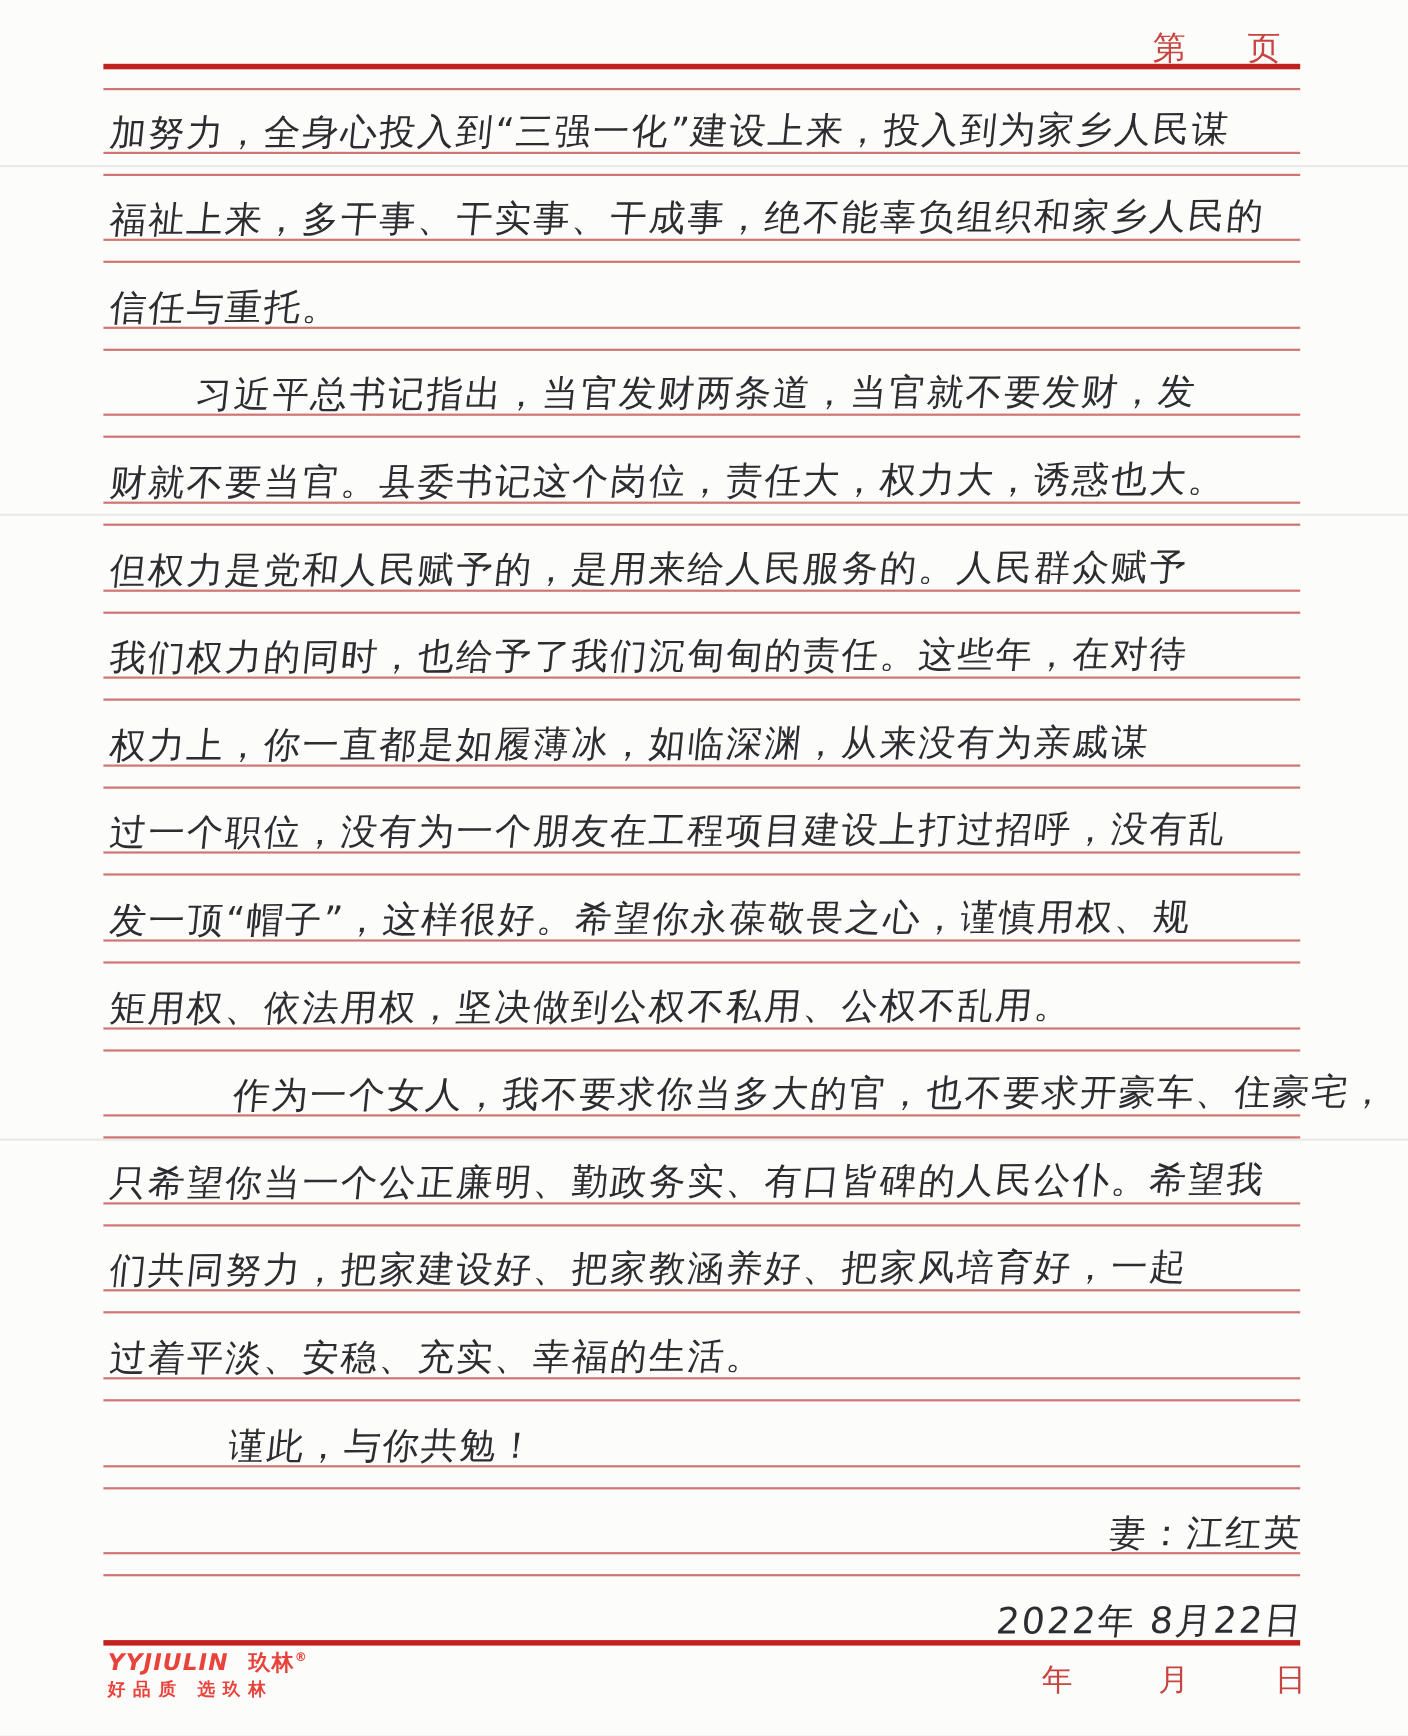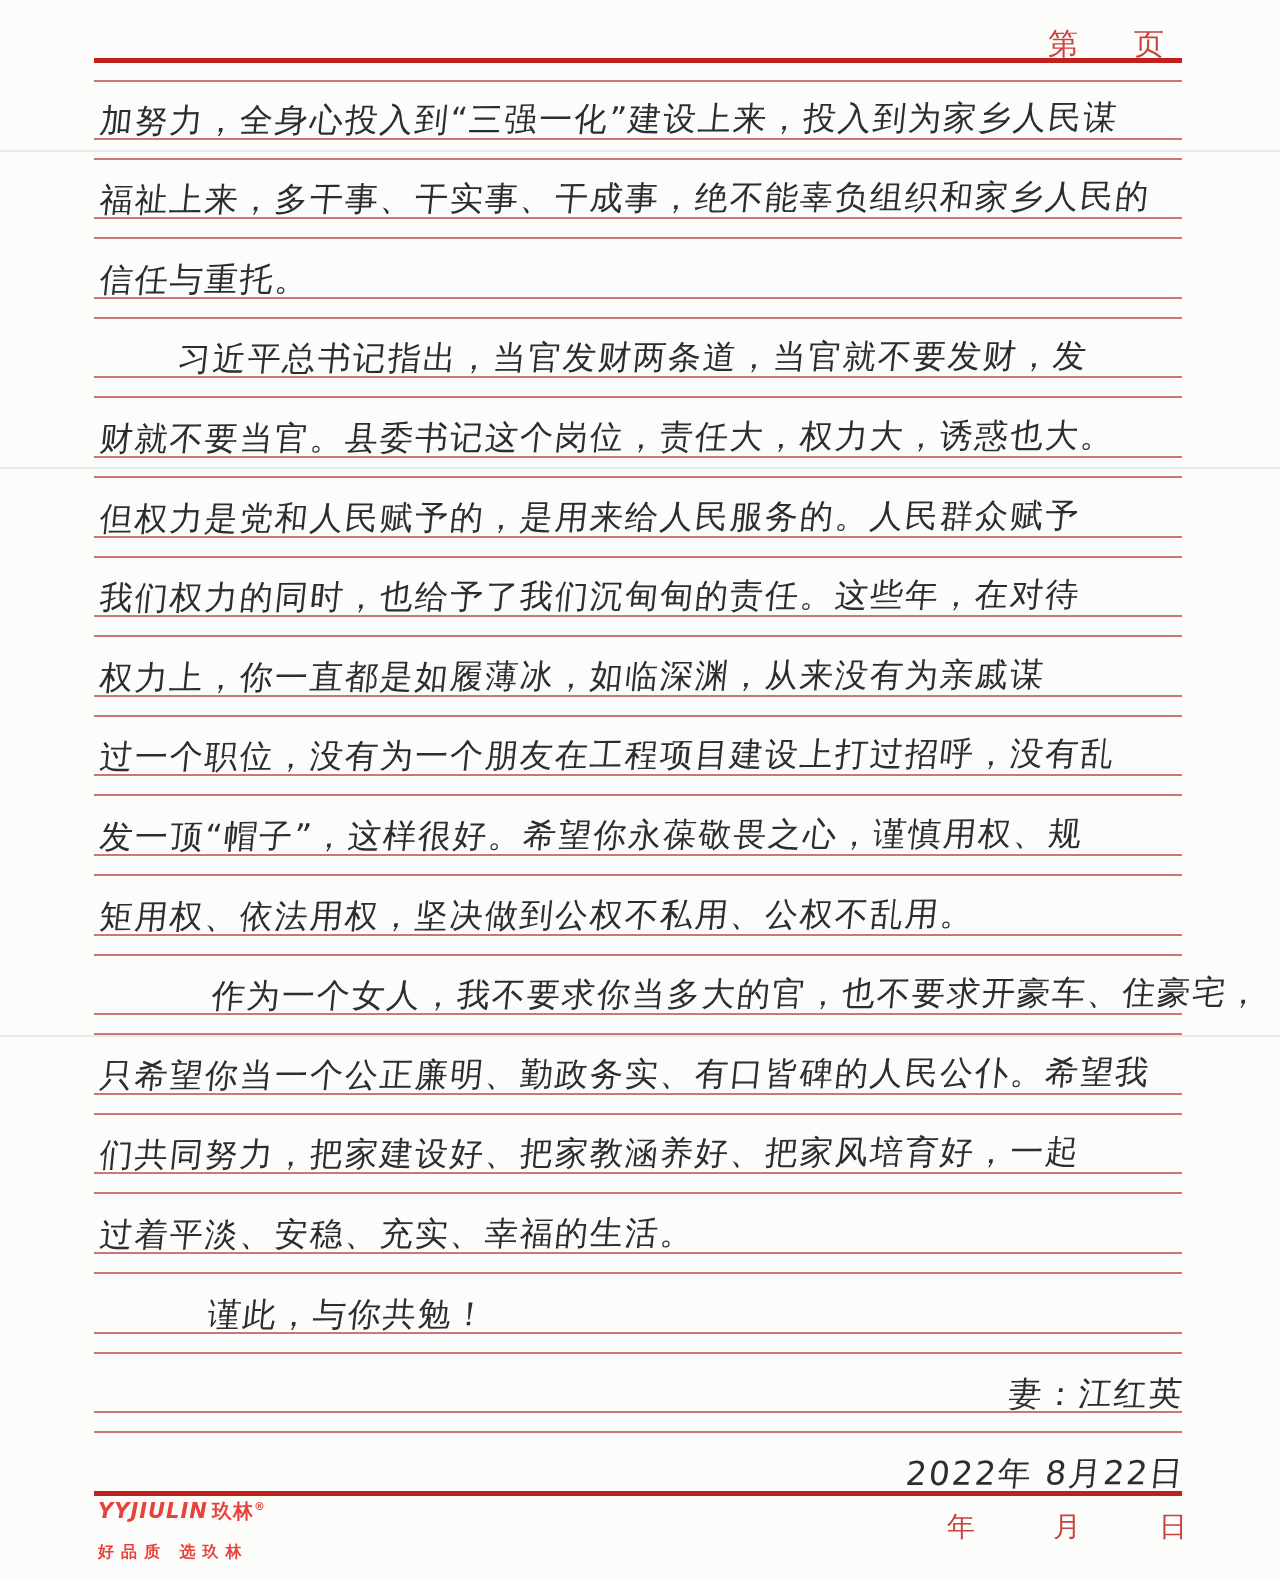--- a/index.html
+++ b/index.html
@@ -24,23 +24,23 @@
     display:flex;gap:56px;
   }
   .date-labels{
     position:absolute;top:1508px;left:947px;width:240px;
     color:#c84440;font-size:28px;
     display:flex;justify-content:space-between;
   }
   
   .logo{position:absolute;left:98px;top:1500px;color:#e8423b;line-height:1.1;}
   .logo .row1{font-size:21px;font-weight:bold;font-style:italic;letter-spacing:1px;white-space:nowrap;}
-  .logo .row1 .cn{font-style:normal;font-size:20px;margin-left:4px;}
+  .logo .row1 .cn{font-style:normal;font-size:20px;margin-left:18px;}
   .logo .row1 .reg{font-style:normal;font-size:11px;vertical-align:super;}
-  .logo .row2{font-size:16px;font-weight:bold;letter-spacing:7px;margin-top:20px;white-space:nowrap;}
+  .logo .row2{font-size:16px;font-weight:bold;letter-spacing:7px;margin-top:4px;white-space:nowrap;}
   
   .hw-row{
     position:absolute;left:98px;width:1084px;height:54px;
     display:flex;align-items:flex-end;
     color:#2d2c31;
     font-size:33px;line-height:1.15;letter-spacing:2px;
     white-space:nowrap;overflow:visible;
   }
   .hw-row span{display:inline-block;transform:skewX(-6deg) rotate(-0.2deg);transform-origin:left bottom;}
 </style>

